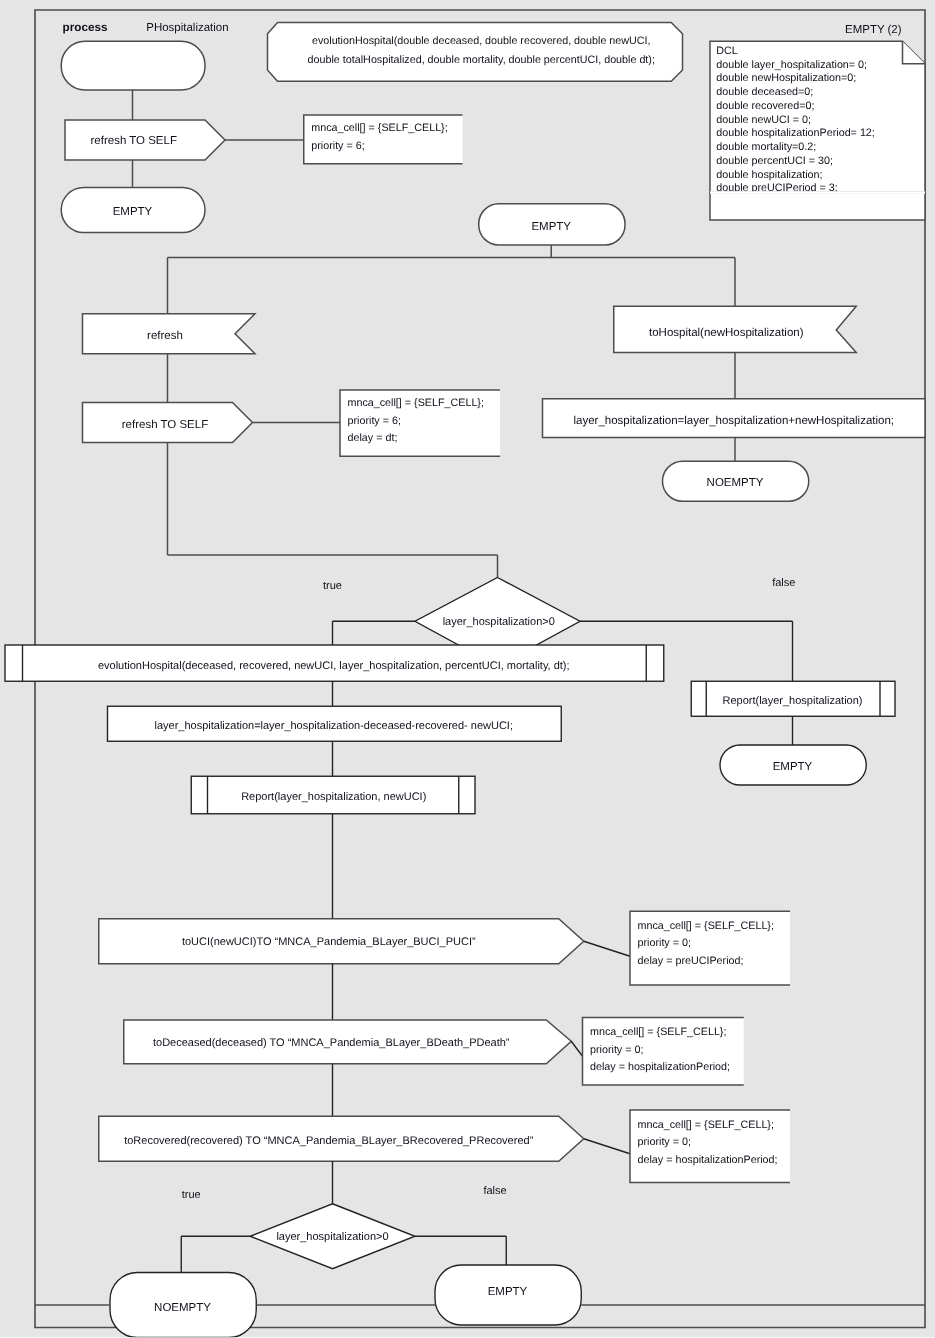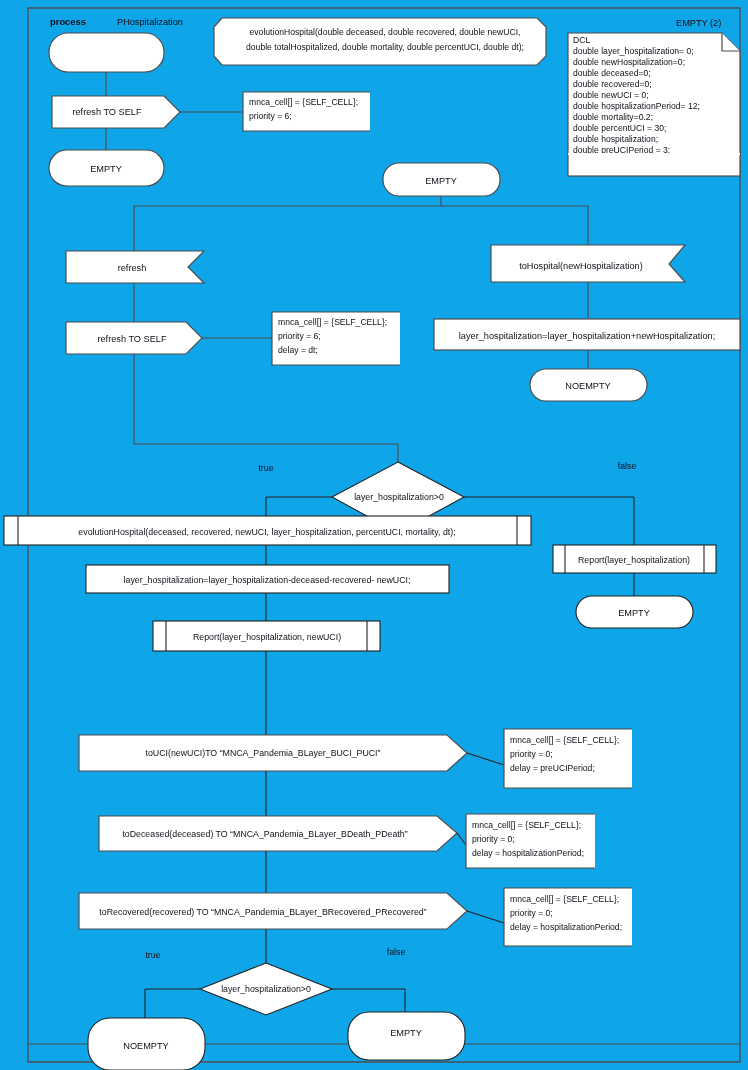--- a/index.html
+++ b/index.html
@@ -1,17 +1,17 @@
 <!DOCTYPE html>
 <html><head>
 <meta charset="utf-8">
 <style>
   html,body{margin:0;padding:0;background:#ffffff;}
   body{width:748px;height:1070px;font-family:"Liberation Sans",sans-serif;}
-  #stage{position:relative;width:748px;height:1070px;overflow:hidden;background:#0ea5e9;}
+  #stage{position:relative;width:748px;height:1070px;overflow:hidden;background:#e5e5e5;}
   svg{display:block;}
   .shp{fill:#ffffff;stroke:#4d4d4d;stroke-width:1.2;}
   .shp-dark{fill:#ffffff;stroke:#222222;stroke-width:1.1;}
   .conn{stroke:#4d4d4d;stroke-width:1.2;fill:none;}
   .conn-dark{stroke:#222222;stroke-width:1.1;fill:none;}
   .frame{fill:none;stroke:#4d4d4d;stroke-width:1.3;}
   text{fill:#10101a;font-family:"Liberation Sans",sans-serif;font-size:9.2px;}
   .t-c{text-anchor:middle;}
   .t-l{text-anchor:start;}
   .lbl{font-size:9.2px;}

